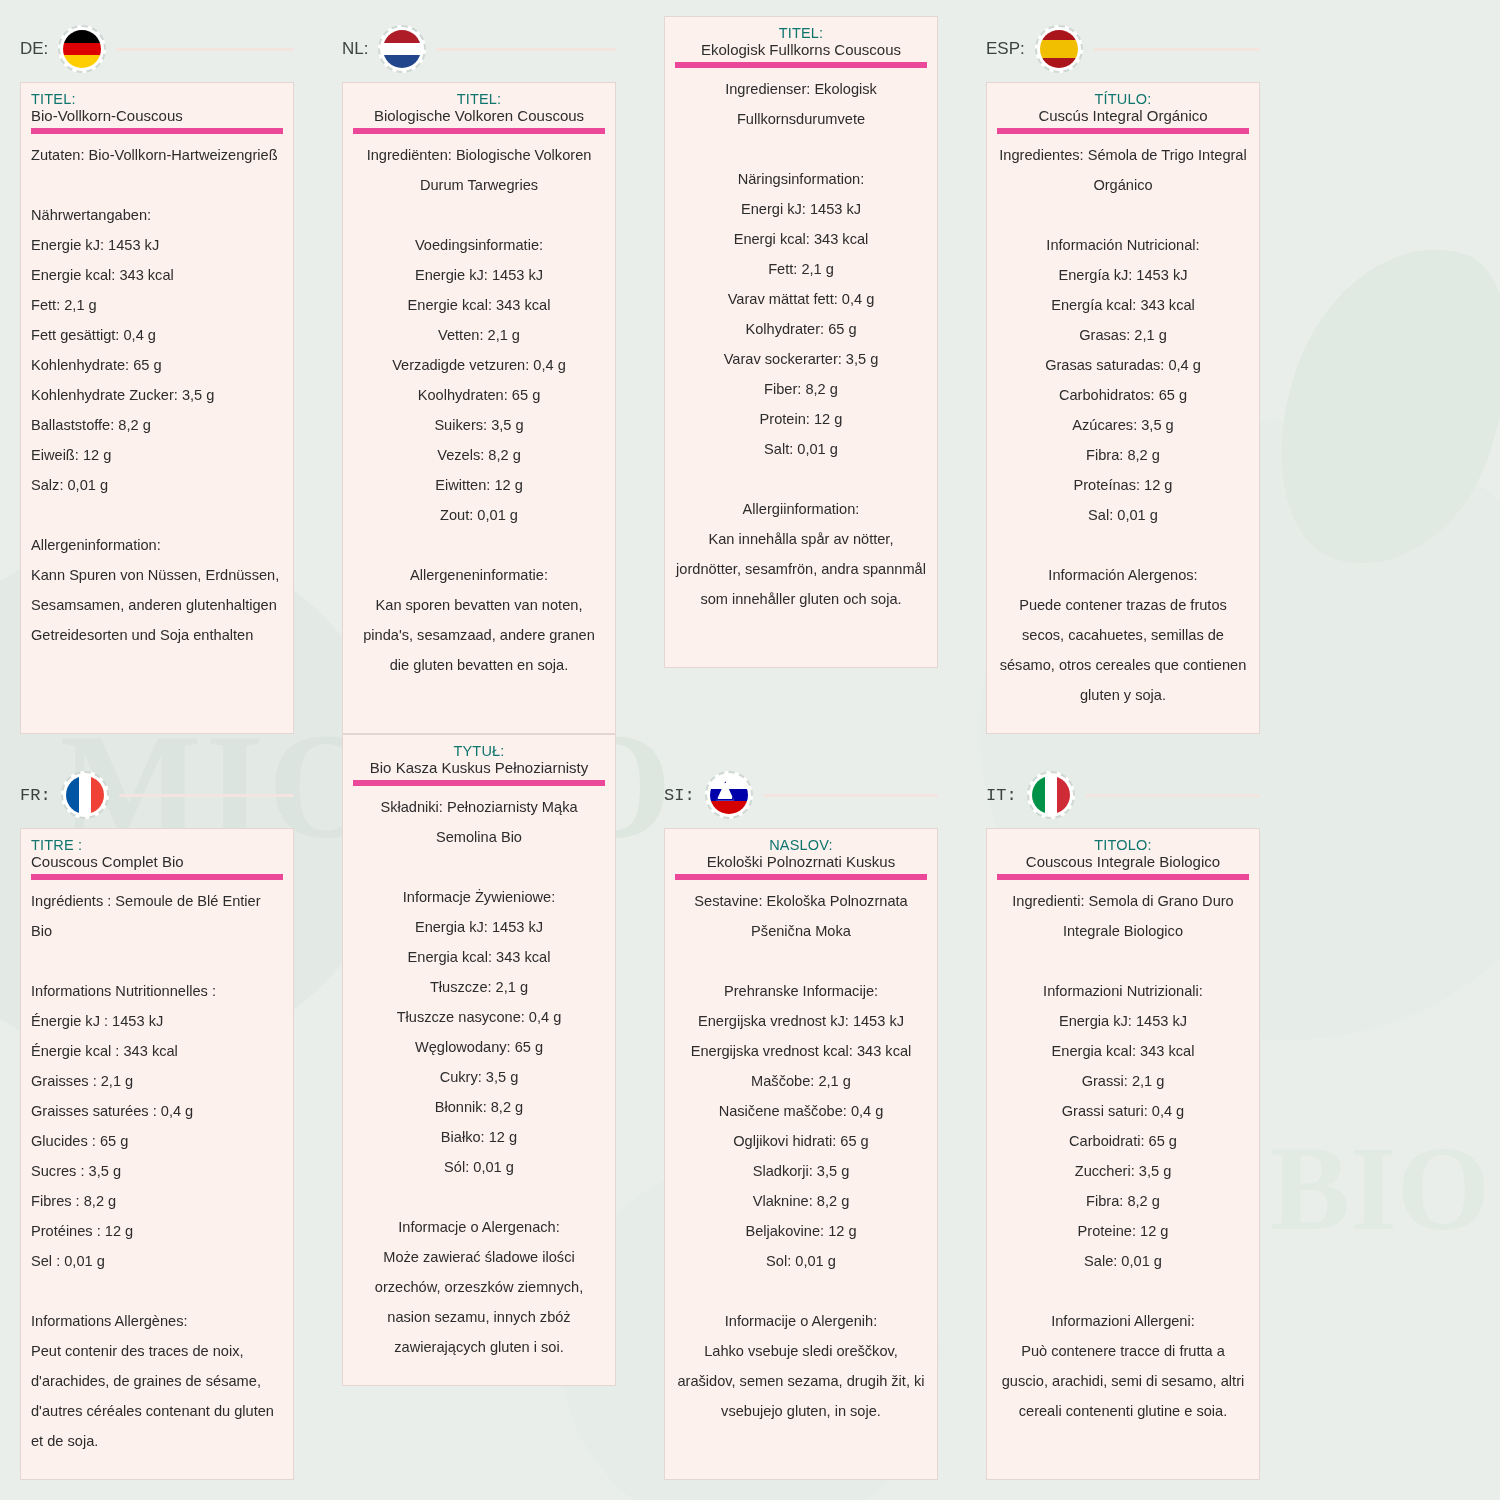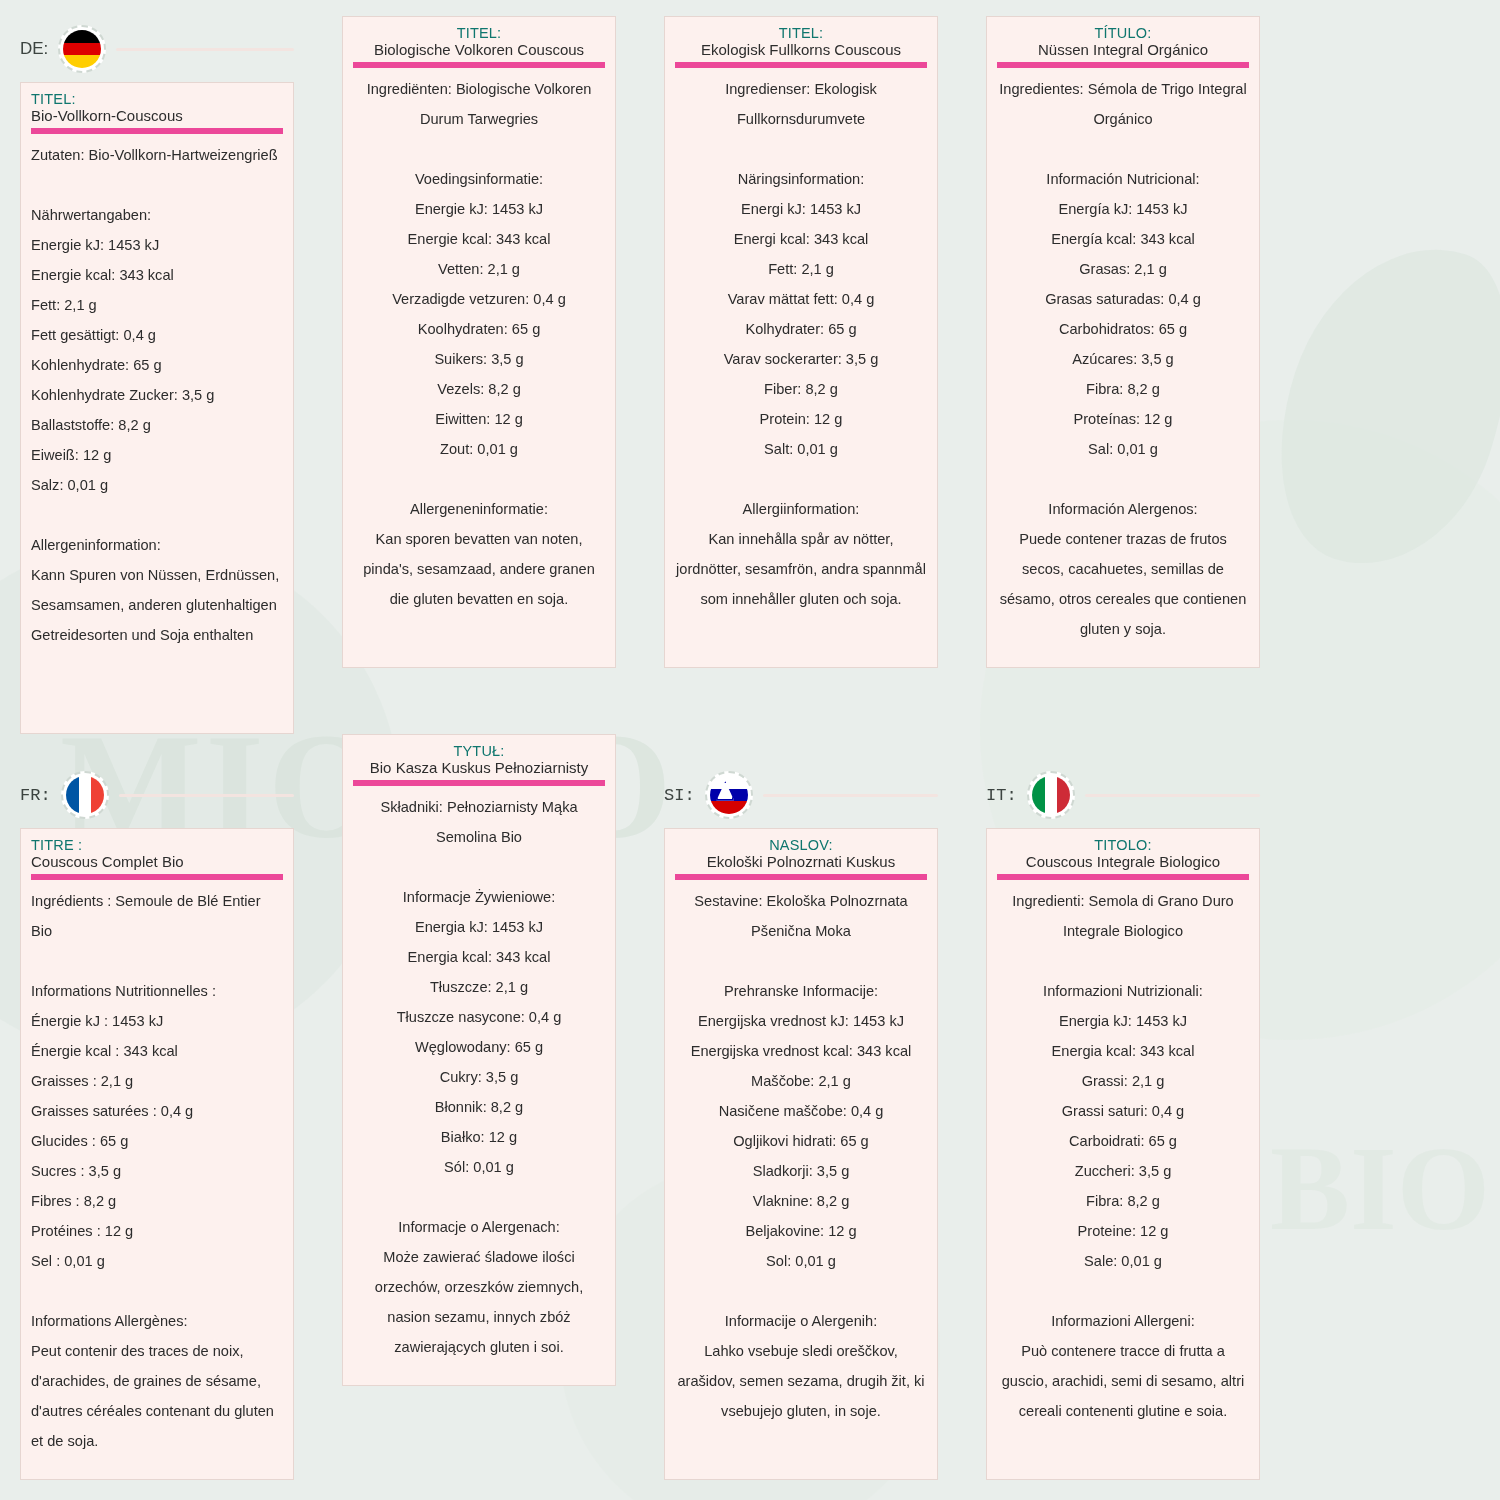--- a/index.html
+++ b/index.html
@@ -204,20 +204,27 @@
 Ballaststoffe: 8,2 g
 Eiweiß: 12 g
 Salz: 0,01 g
 
 Allergeninformation:
 Kann Spuren von Nüssen, Erdnüssen, Sesamsamen, anderen glutenhaltigen Getreidesorten und Soja enthalten</div>
       </div>
     </div>
 
     <div class="panel">
+      <div class="lang-head">
+        <span class="lang-code">NL:</span>
+        <span class="flag f-nl">
+            <span class="inner"></span>
+          </span>
+        <span class="lang-rule"></span>
+      </div>
       <div class="card center-align">
         <div class="title-label">TITEL:</div>
         <div class="title-value">Biologische Volkoren Couscous</div>
         <div class="body-text">Ingrediënten: Biologische Volkoren Durum Tarwegries
 
 Voedingsinformatie:
 Energie kJ: 1453 kJ
 Energie kcal: 343 kcal
 Vetten: 2,1 g
 Verzadigde vetzuren: 0,4 g
@@ -248,23 +255,30 @@
 Fiber: 8,2 g
 Protein: 12 g
 Salt: 0,01 g
 
 Allergiinformation:
 Kan innehålla spår av nötter, jordnötter, sesamfrön, andra spannmål som innehåller gluten och soja.</div>
       </div>
     </div>
 
     <div class="panel">
+      <div class="lang-head">
+        <span class="lang-code">ESP:</span>
+        <span class="flag f-esp">
+            <span class="inner"></span>
+          </span>
+        <span class="lang-rule"></span>
+      </div>
       <div class="card center-align">
         <div class="title-label">TÍTULO:</div>
-        <div class="title-value">Nüssen Integral Orgánico</div>
+        <div class="title-value">Cuscús Integral Orgánico</div>
         <div class="body-text">Ingredientes: Sémola de Trigo Integral Orgánico
 
 Información Nutricional:
 Energía kJ: 1453 kJ
 Energía kcal: 343 kcal
 Grasas: 2,1 g
 Grasas saturadas: 0,4 g
 Carbohidratos: 65 g
 Azúcares: 3,5 g
 Fibra: 8,2 g

